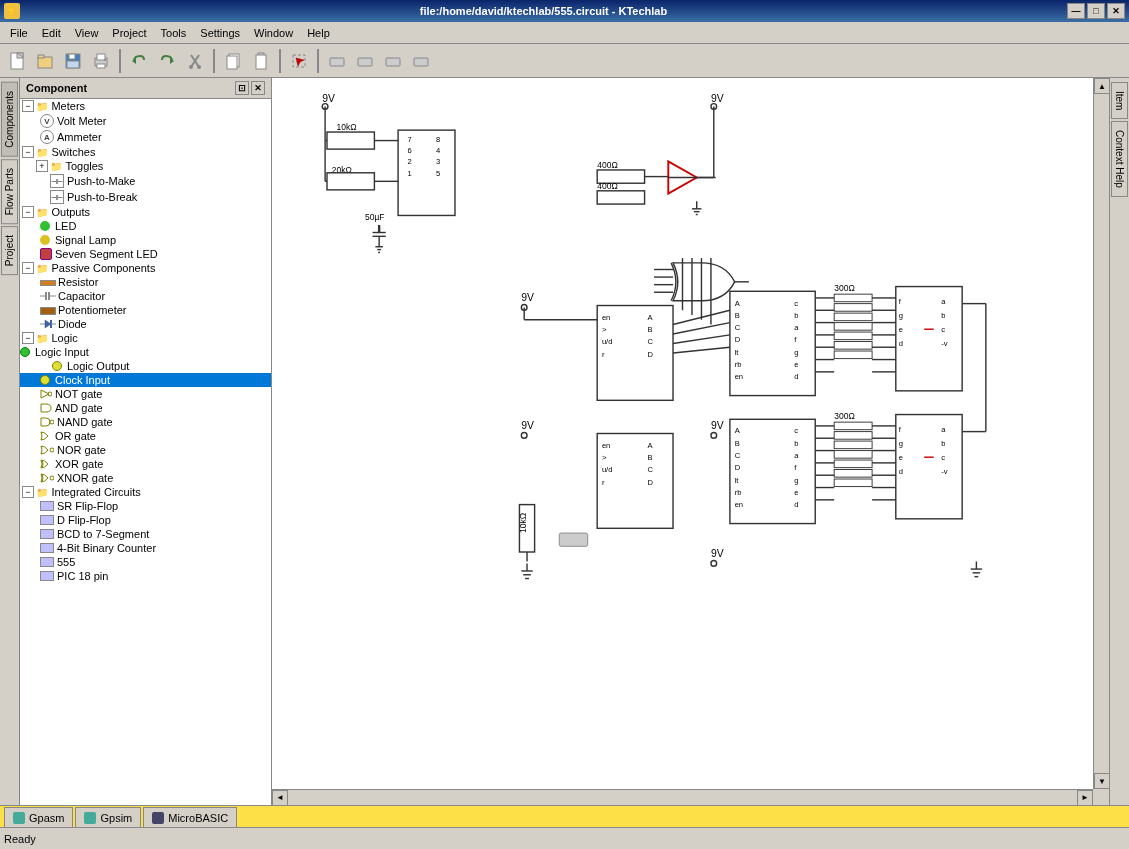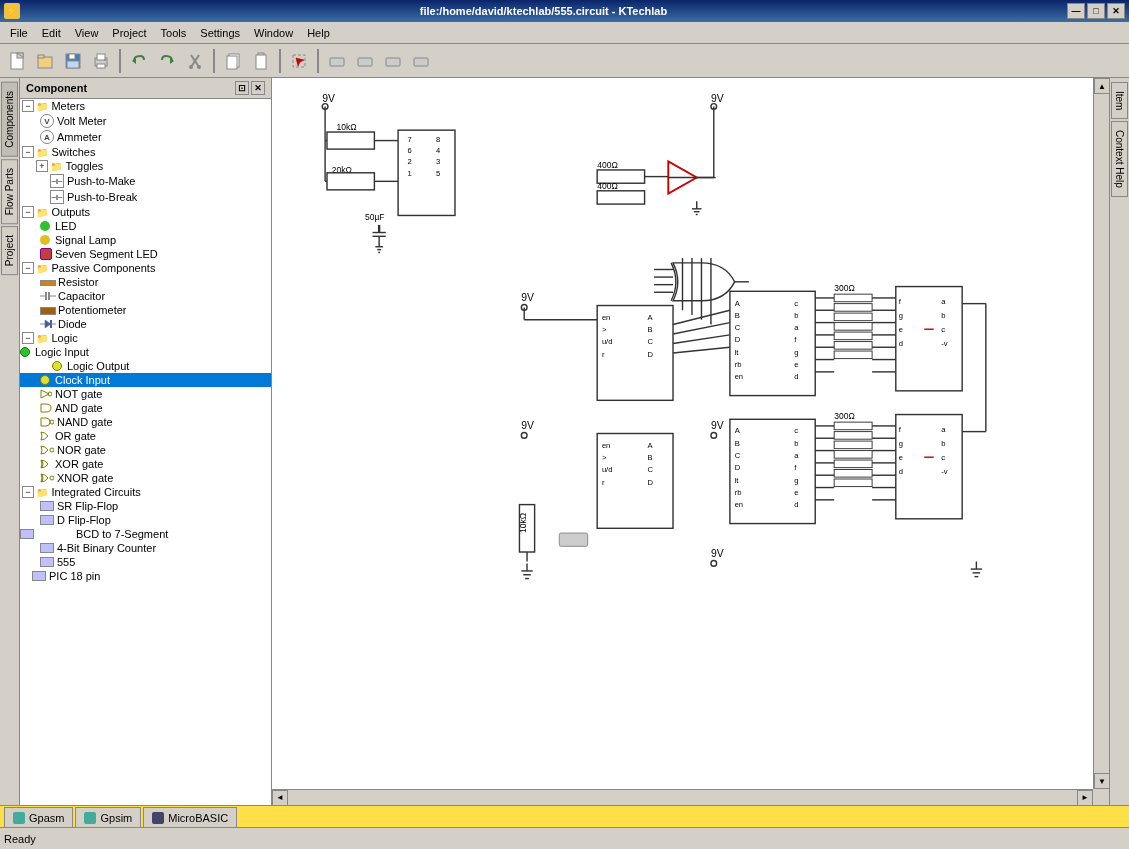--- a/index.html
+++ b/index.html
@@ -498,33 +498,33 @@
         <span>Integrated Circuits</span>
       </div>
       <div class="tree-item" style="padding-left:20px;">
         <span style="display:inline-block; width:14px; height:10px; background:#c0c0ff; border:1px solid #888; margin-right:3px;"></span>
         <span>SR Flip-Flop</span>
       </div>
       <div class="tree-item" style="padding-left:20px;">
         <span style="display:inline-block; width:14px; height:10px; background:#c0c0ff; border:1px solid #888; margin-right:3px;"></span>
         <span>D Flip-Flop</span>
       </div>
-      <div class="tree-item" style="gap:39px;">
+      <div class="tree-item" style="padding-left:20px;">
         <span style="display:inline-block; width:14px; height:10px; background:#c0c0ff; border:1px solid #888; margin-right:3px;"></span>
         <span>BCD to 7-Segment</span>
       </div>
       <div class="tree-item" style="padding-left:20px;">
         <span style="display:inline-block; width:14px; height:10px; background:#c0c0ff; border:1px solid #888; margin-right:3px;"></span>
         <span>4-Bit Binary Counter</span>
       </div>
       <div class="tree-item" style="padding-left:20px;">
         <span style="display:inline-block; width:14px; height:10px; background:#c0c0ff; border:1px solid #888; margin-right:3px;"></span>
         <span>555</span>
       </div>
-      <div class="tree-item" style="padding-left:12px;">
+      <div class="tree-item" style="padding-left:20px;">
         <span style="display:inline-block; width:14px; height:10px; background:#c0c0ff; border:1px solid #888; margin-right:3px;"></span>
         <span>PIC 18 pin</span>
       </div>
 
     </div>
 
     <div style="position:absolute; right:0; top:0; width:0;"></div>
   </div>
 
   <div class="canvas-area" style="position:relative; flex:1;">

